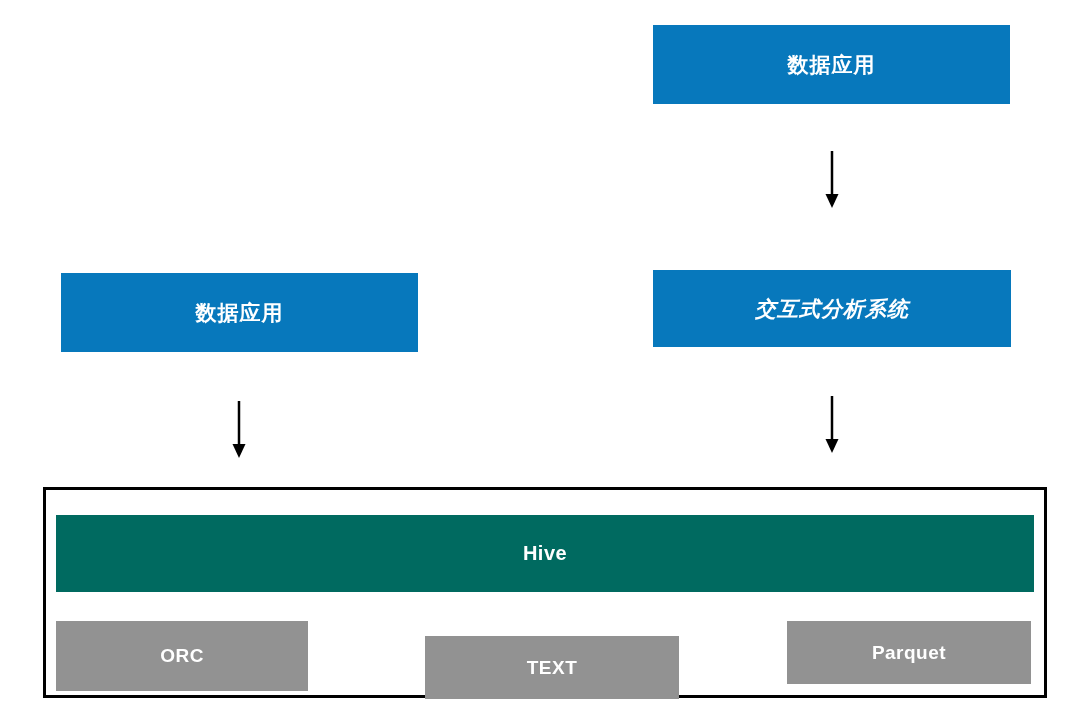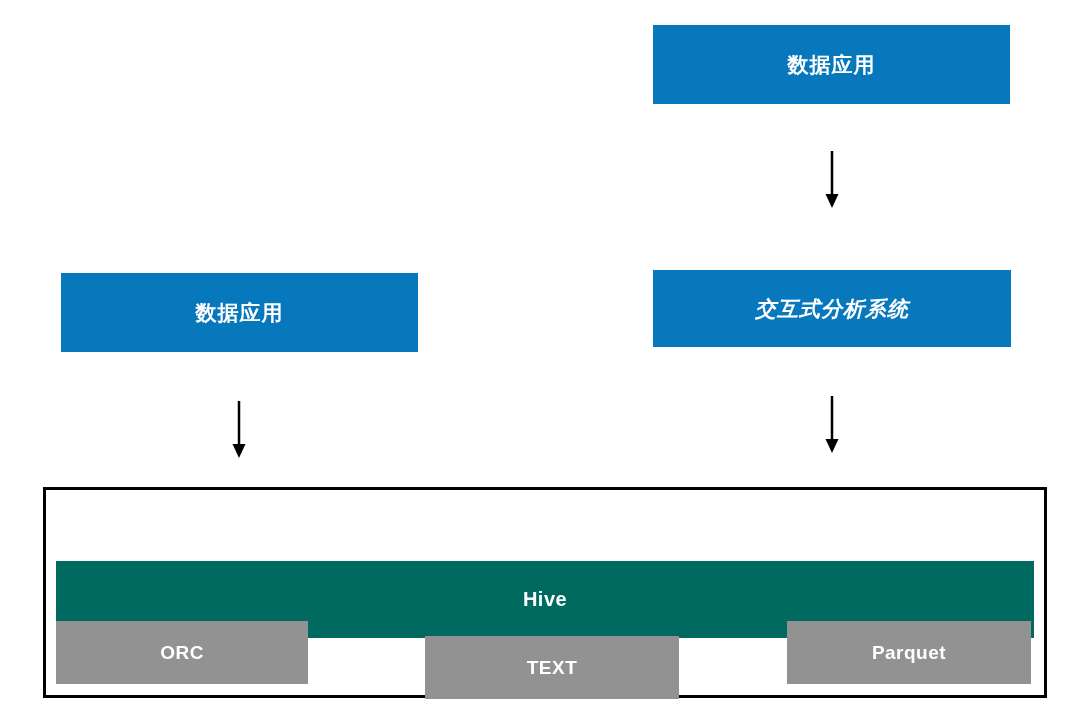--- a/index.html
+++ b/index.html
@@ -47,22 +47,22 @@
   .arrow-left  { left: 231px; top: 401px; }
   .arrow-right { left: 824px; top: 396px; }
 
   .storage-container {
     position: absolute;
     left: 43px; top: 487px;
     width: 1004px; height: 211px;
     border: 3px solid var(--border);
     background: var(--bg);
   }
-  .hive-bar { left: 10px;  top: 25px;  width: 978px; height: 77px; margin-top: 46px; }
-  .fmt-orc     { left: 10px;  top: 131px; width: 252px; height: 63px; }
+  .hive-bar { left: 10px;  top: 25px;  width: 978px; height: 77px; }
+  .fmt-orc     { left: 10px;  top: 131px; width: 252px; height: 70px; }
   .fmt-text    { left: 379px; top: 146px; width: 254px; height: 63px; }
   .fmt-parquet { left: 741px; top: 131px; width: 244px; height: 63px; }
 </style>
 </head>
 <body>
 
 <div class="canvas">
 
   <div class="node blue top-app">数据应用</div>
 

